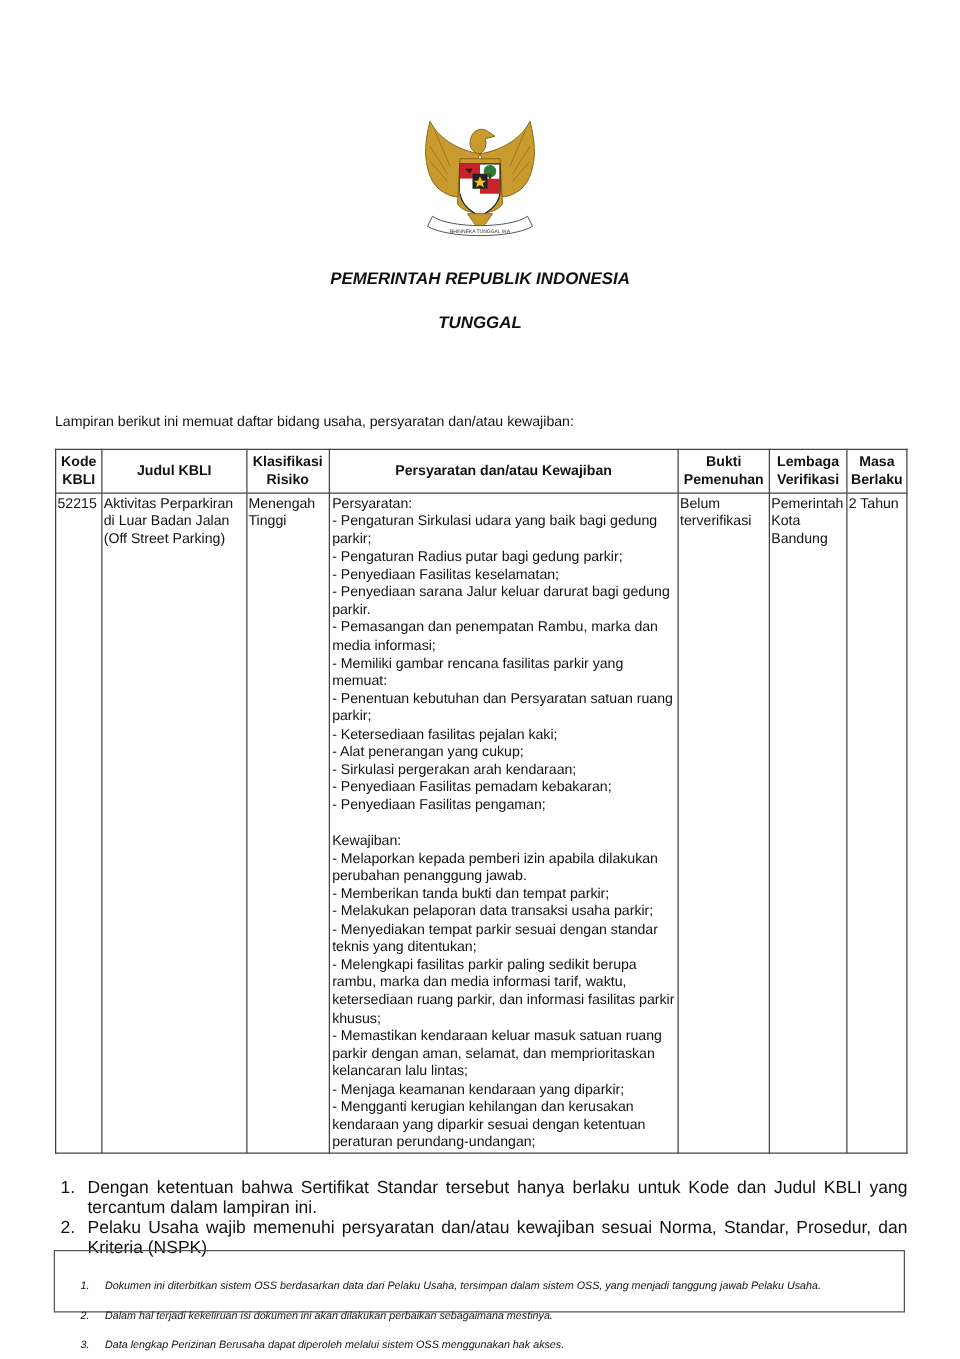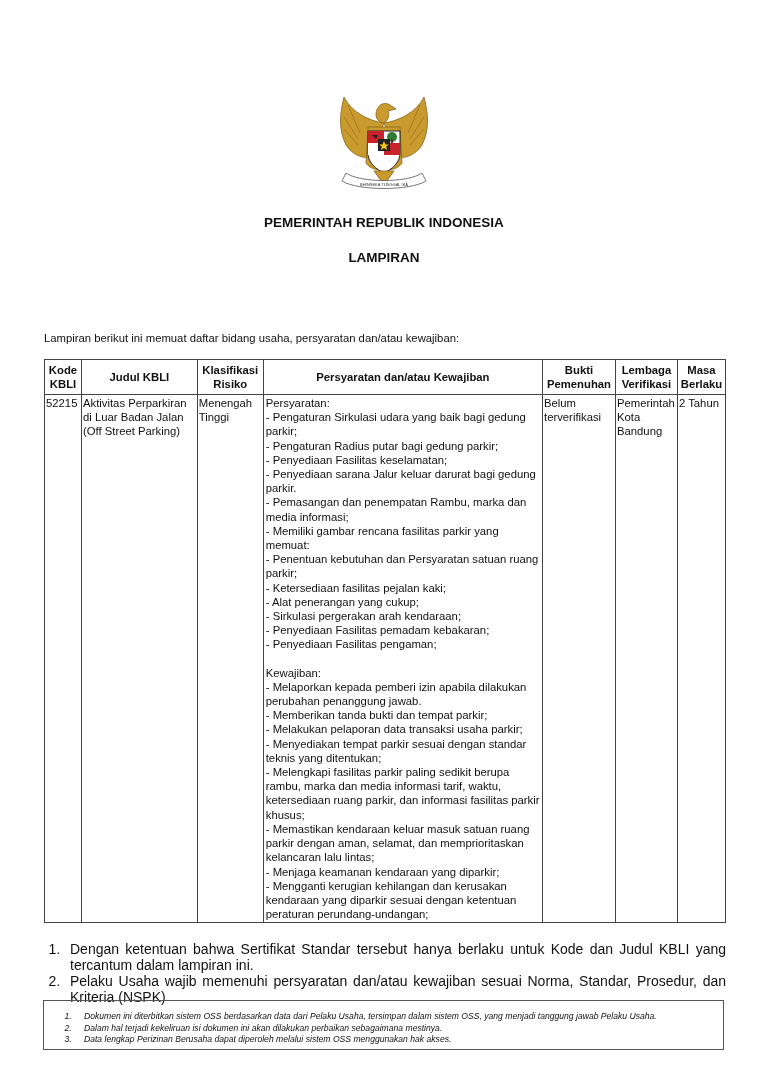--- a/index.html
+++ b/index.html
@@ -1,21 +1,21 @@
 <!DOCTYPE html>
 <html><head>
 <meta charset="utf-8">
 <style>
   html, body { margin: 0; padding: 0; background: #ffffff; }
   body {
     width: 768px; height: 1087px; position: relative; overflow: hidden;
     font-family: "Liberation Sans", sans-serif; color: #111;
   }
   .emblem { position: absolute; left: 330px; top: 93px; width: 108px; height: 104px; }
-  .titles { position: absolute; left: 0; width: 768px; text-align: center; font-weight: bold; font-size: 13.5px; line-height: 17px; }
+  .titles { position: absolute; left: 0; width: 768px; text-align: center; font-weight: bold; font-size: 13.5px; line-height: 17px; font-style: italic; }
   #t1 { top: 214px; }
   #t2 { top: 249px; }
   .intro { position: absolute; left: 44px; top: 332px; font-size: 11.3px; }
   table.main {
     position: absolute; left: 44px; top: 359px; width: 682px;
     border-collapse: collapse; font-size: 11.3px; line-height: 14.2px;
   }
   table.main th, table.main td { border: 1.5px solid #444; padding: 1px 1px; vertical-align: top; }
   table.main th { font-weight: bold; text-align: center; vertical-align: middle; height: 32px; }
   table.main td.req { padding-left: 2px; }
@@ -23,21 +23,21 @@
   .gap { height: 14px; }
   .notes { position: absolute; left: 44px; top: 941px; width: 682px; font-size: 14px; line-height: 16px; }
   .notes ol { margin: 0; padding-left: 20px; }
   .notes li { padding-left: 6px; text-align: justify; }
   .footer-box {
     position: absolute; left: 43px; top: 1000px; width: 681px; height: 50px;
     border: 1.5px solid #555; box-sizing: border-box;
     font-size: 8.6px; font-style: italic; line-height: 11.5px; padding-top: 10px;
   }
   .footer-box ol { margin: 0; padding-left: 30px; }
-  .footer-box li { padding-left: 10px; }
+  .footer-box li { padding-left: 10px; margin-top: 12px; }
 </style>
 </head>
 <body>
 
 <div class="emblem">
   <svg width="108" height="104" viewBox="0 0 108 104">
 
     <path d="M54 30 C40 28 22 20 14 4 C10 20 8 36 16 52 C22 62 34 66 40 64 Z" fill="#c99a2e" stroke="#8a6418" stroke-width="0.8"></path>
     <path d="M54 30 C68 28 86 20 94 4 C98 20 100 36 92 52 C86 62 74 66 68 64 Z" fill="#c99a2e" stroke="#8a6418" stroke-width="0.8"></path>
     <g stroke="#8a6418" stroke-width="0.6" fill="none">
@@ -65,21 +65,21 @@
 
     <path d="M44 78 L54 92 L64 78 Z" fill="#c99a2e" stroke="#8a6418" stroke-width="0.8"></path>
 
     <path d="M16 80 C30 90 78 90 92 80 L96 88 C80 98 28 98 12 88 Z" fill="#ffffff" stroke="#555" stroke-width="0.8"></path>
     <text x="54" y="93" font-size="4" text-anchor="middle" fill="#333">BHINNEKA TUNGGAL IKA</text>
   </svg>
 </div>
 
 <div class="titles" id="t1">PEMERINTAH REPUBLIK INDONESIA</div>
 <div class="titles" id="t2">
-  <div>LAMPIRAN</div>
+  <div>TUNGGAL</div>
 </div>
 
 <div class="intro">Lampiran berikut ini memuat daftar bidang usaha, persyaratan dan/atau kewajiban:</div>
 
 <table class="main">
   <colgroup>
     <col style="width:37px">
       <col style="width:116px">
       <col style="width:66px">
       <col style="width:280px">

